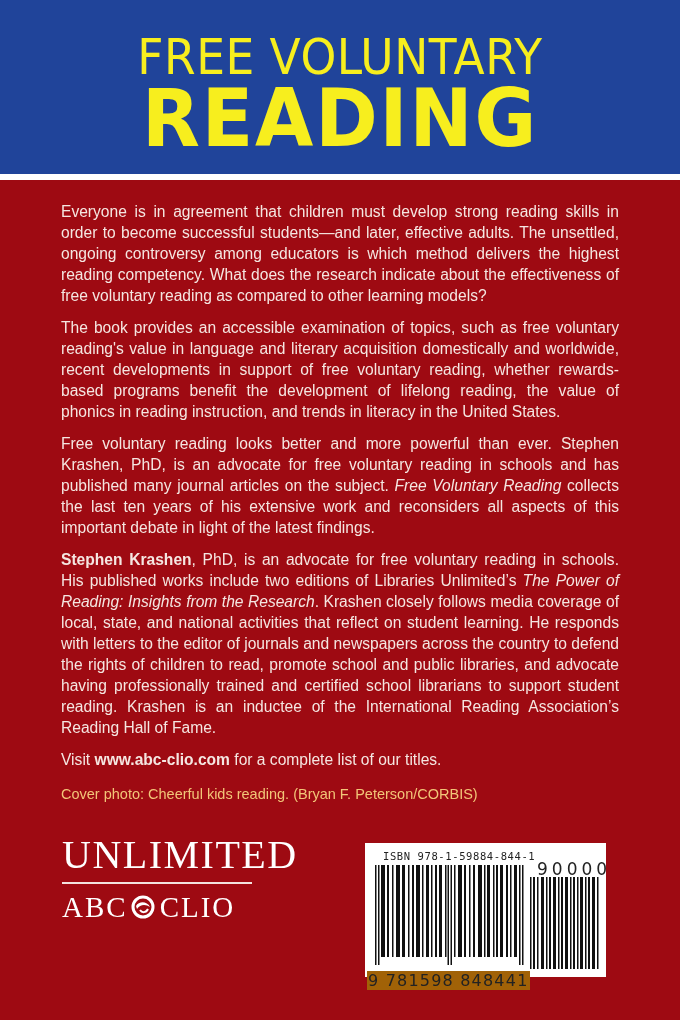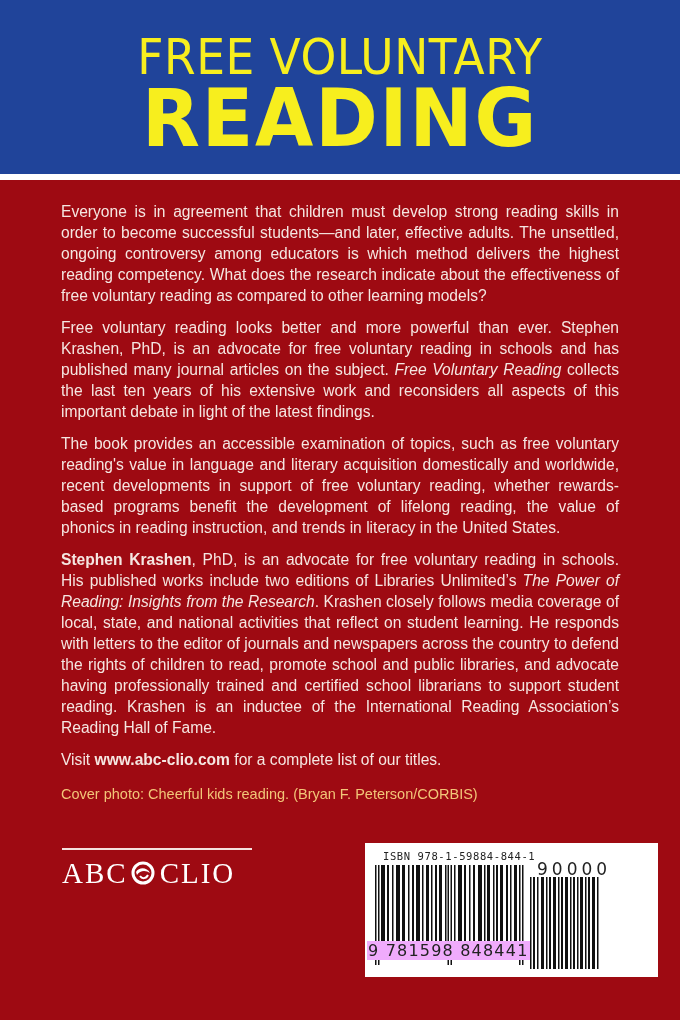--- a/index.html
+++ b/index.html
@@ -47,57 +47,58 @@
     letter-spacing: 1.5px; white-space: nowrap;
   }
   .logo-rule { height: 2px; background: #f4e2de; margin: 10px 0 8px 0; width: 190px; }
   .logo-from { font-family: "Liberation Sans", sans-serif; font-size: 15.5px; line-height: 18px; white-space: nowrap; }
   .logo-abc {
     font-family: "Liberation Serif", serif; font-size: 29px; line-height: 30px;
     letter-spacing: 2px; white-space: nowrap; display: flex; align-items: center; margin-top: 0;
   }
   .logo-abc svg { margin: 0 5px 0 3px; }
   .barcode-box {
-    position: absolute; left: 365px; top: 843px; width: 293px; height: 134px;
+    position: absolute; left: 365px; top: 843px; width: 241px; height: 134px;
     background: #ffffff;
   }
   .isbn-label {
     position: absolute; left: 18px; top: 7px; font-family: "DejaVu Sans Mono", monospace;
     font-size: 10.5px; color: #222; letter-spacing: 0.6px; white-space: nowrap;
   }
   .bars-main { position: absolute; left: 10px; top: 22px; }
   .bars-add { position: absolute; left: 165px; top: 34px; }
   .digits-main {
-    position: absolute; left: 2px; top: 98px; font-family: "DejaVu Sans", sans-serif;
-    font-size: 16px; color: #222; letter-spacing: 1.2px; white-space: nowrap; background: #f0abfc; padding: 0 1px;
+    position: absolute; left: 2px; top: 128px; font-family: "DejaVu Sans", sans-serif;
+    font-size: 16px; color: #222; letter-spacing: 1.2px; white-space: nowrap; background: #a16207; padding: 0 1px;
   }
   .digits-add {
     position: absolute; left: 172px; top: 16px; font-family: "DejaVu Sans", sans-serif;
     font-size: 17px; color: #222; letter-spacing: 4px; white-space: nowrap;
   }
 </style>
 </head>
 <body>
 
 <div class="header"></div>
 <div class="stripe"></div>
 
 <div class="title-line1">FREE VOLUNTARY</div>
 <div class="title-line2">READING</div>
 
 <div class="body-text">
   <p>Everyone is in agreement that children must develop strong reading skills in order to become successful students—and later, effective adults. The unsettled, ongoing controversy among educators is which method delivers the highest reading competency. What does the research indicate about the effectiveness of free voluntary reading as compared to other learning models?</p>
+  <p>The book provides an accessible examination of topics, such as free voluntary reading's value in language and literary acquisition domestically and worldwide, recent developments in support of free voluntary reading, whether rewards-based programs benefit the development of lifelong reading, the value of phonics in reading instruction, and trends in literacy in the United States.</p>
   <p><span>Free voluntary reading looks better and more powerful than ever. Stephen Krashen, PhD, is an advocate for free voluntary reading in schools and has published many journal articles on the subject. </span><em>Free Voluntary Reading</em><span> collects the last ten years of his extensive work and reconsiders all aspects of this important debate in light of the latest findings.</span></p>
-  <p>The book provides an accessible examination of topics, such as free voluntary reading's value in language and literary acquisition domestically and worldwide, recent developments in support of free voluntary reading, whether rewards-based programs benefit the development of lifelong reading, the value of phonics in reading instruction, and trends in literacy in the United States.</p>
   <p><strong>Stephen Krashen</strong><span>, PhD, is an advocate for free voluntary reading in schools. His published works include two editions of Libraries Unlimited’s </span><em>The Power of Reading: Insights from the Research</em><span>. Krashen closely follows media coverage of local, state, and national activities that reflect on student learning. He responds with letters to the editor of journals and newspapers across the country to defend the rights of children to read, promote school and public libraries, and advocate having professionally trained and certified school librarians to support student reading. Krashen is an inductee of the International Reading Association’s Reading Hall of Fame.</span></p>
   <p><span>Visit </span><strong>www.abc-clio.com</strong><span> for a complete list of our titles.</span></p>
   <p class="caption">Cover photo: Cheerful kids reading. (Bryan F. Peterson/CORBIS)</p>
 </div>
 
 <div class="logo">
+  <div class="logo-lib">UNLIMITED</div>
   <div class="logo-rule"></div>
   <div class="logo-abc">
     <span>ABC</span>
     <svg width="24" height="24" viewBox="0 0 24 24">
       <circle cx="12" cy="12" r="10" fill="none" stroke="#ffffff" stroke-width="3"></circle>
       <path d="M5 11 C8 6, 16 6, 19 12 C15 9, 9 9, 6 14 Z" fill="#ffffff"></path>
       <path d="M9 15 C11 18, 15 18, 17 14" fill="none" stroke="#ffffff" stroke-width="2"></path>
     </svg>
     <span>CLIO</span>
   </div>

